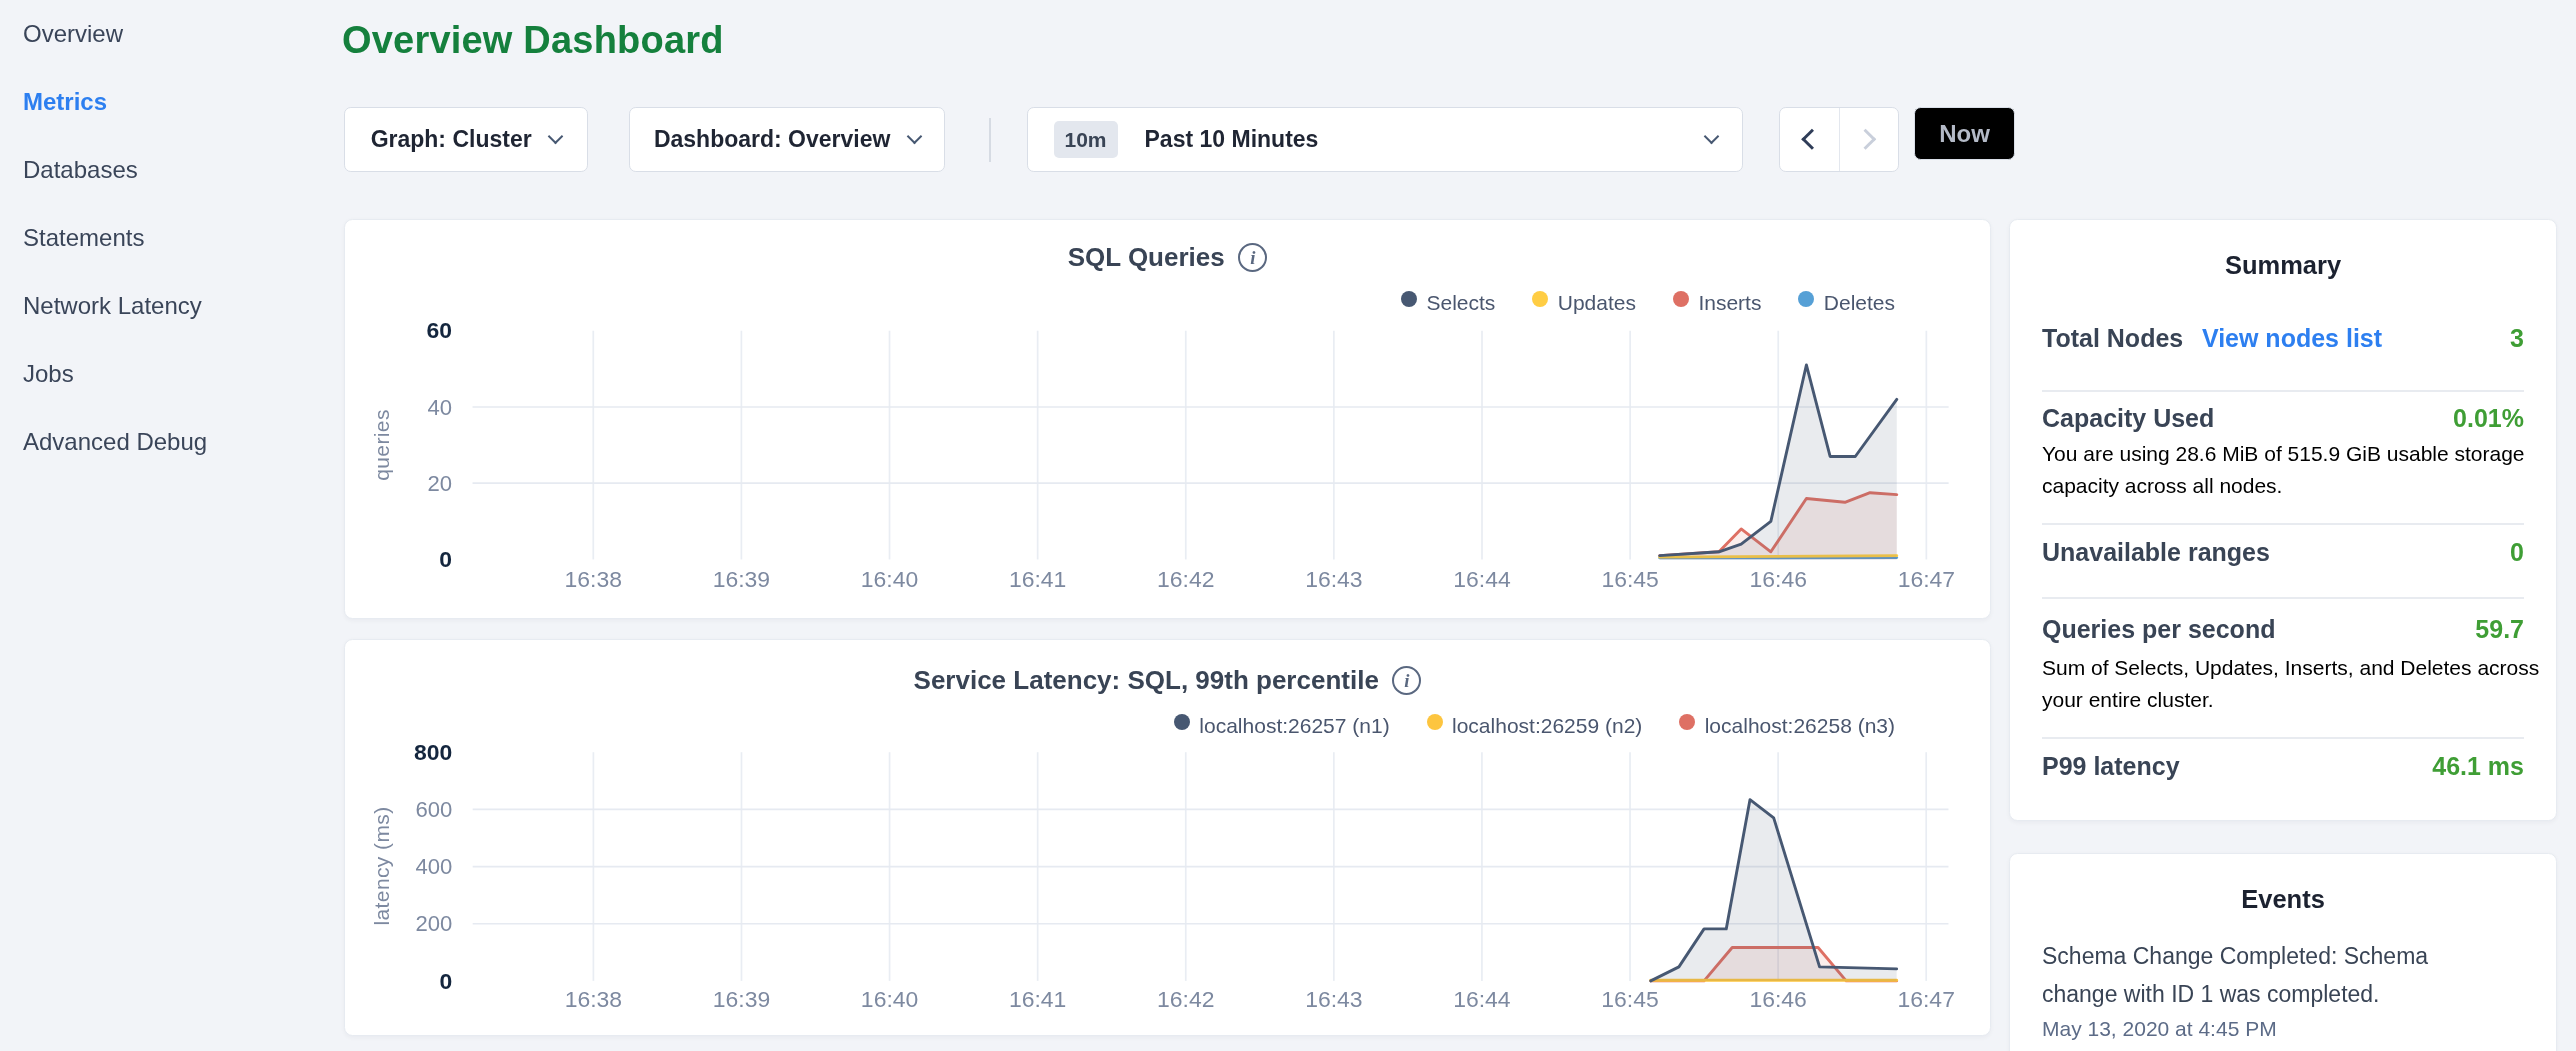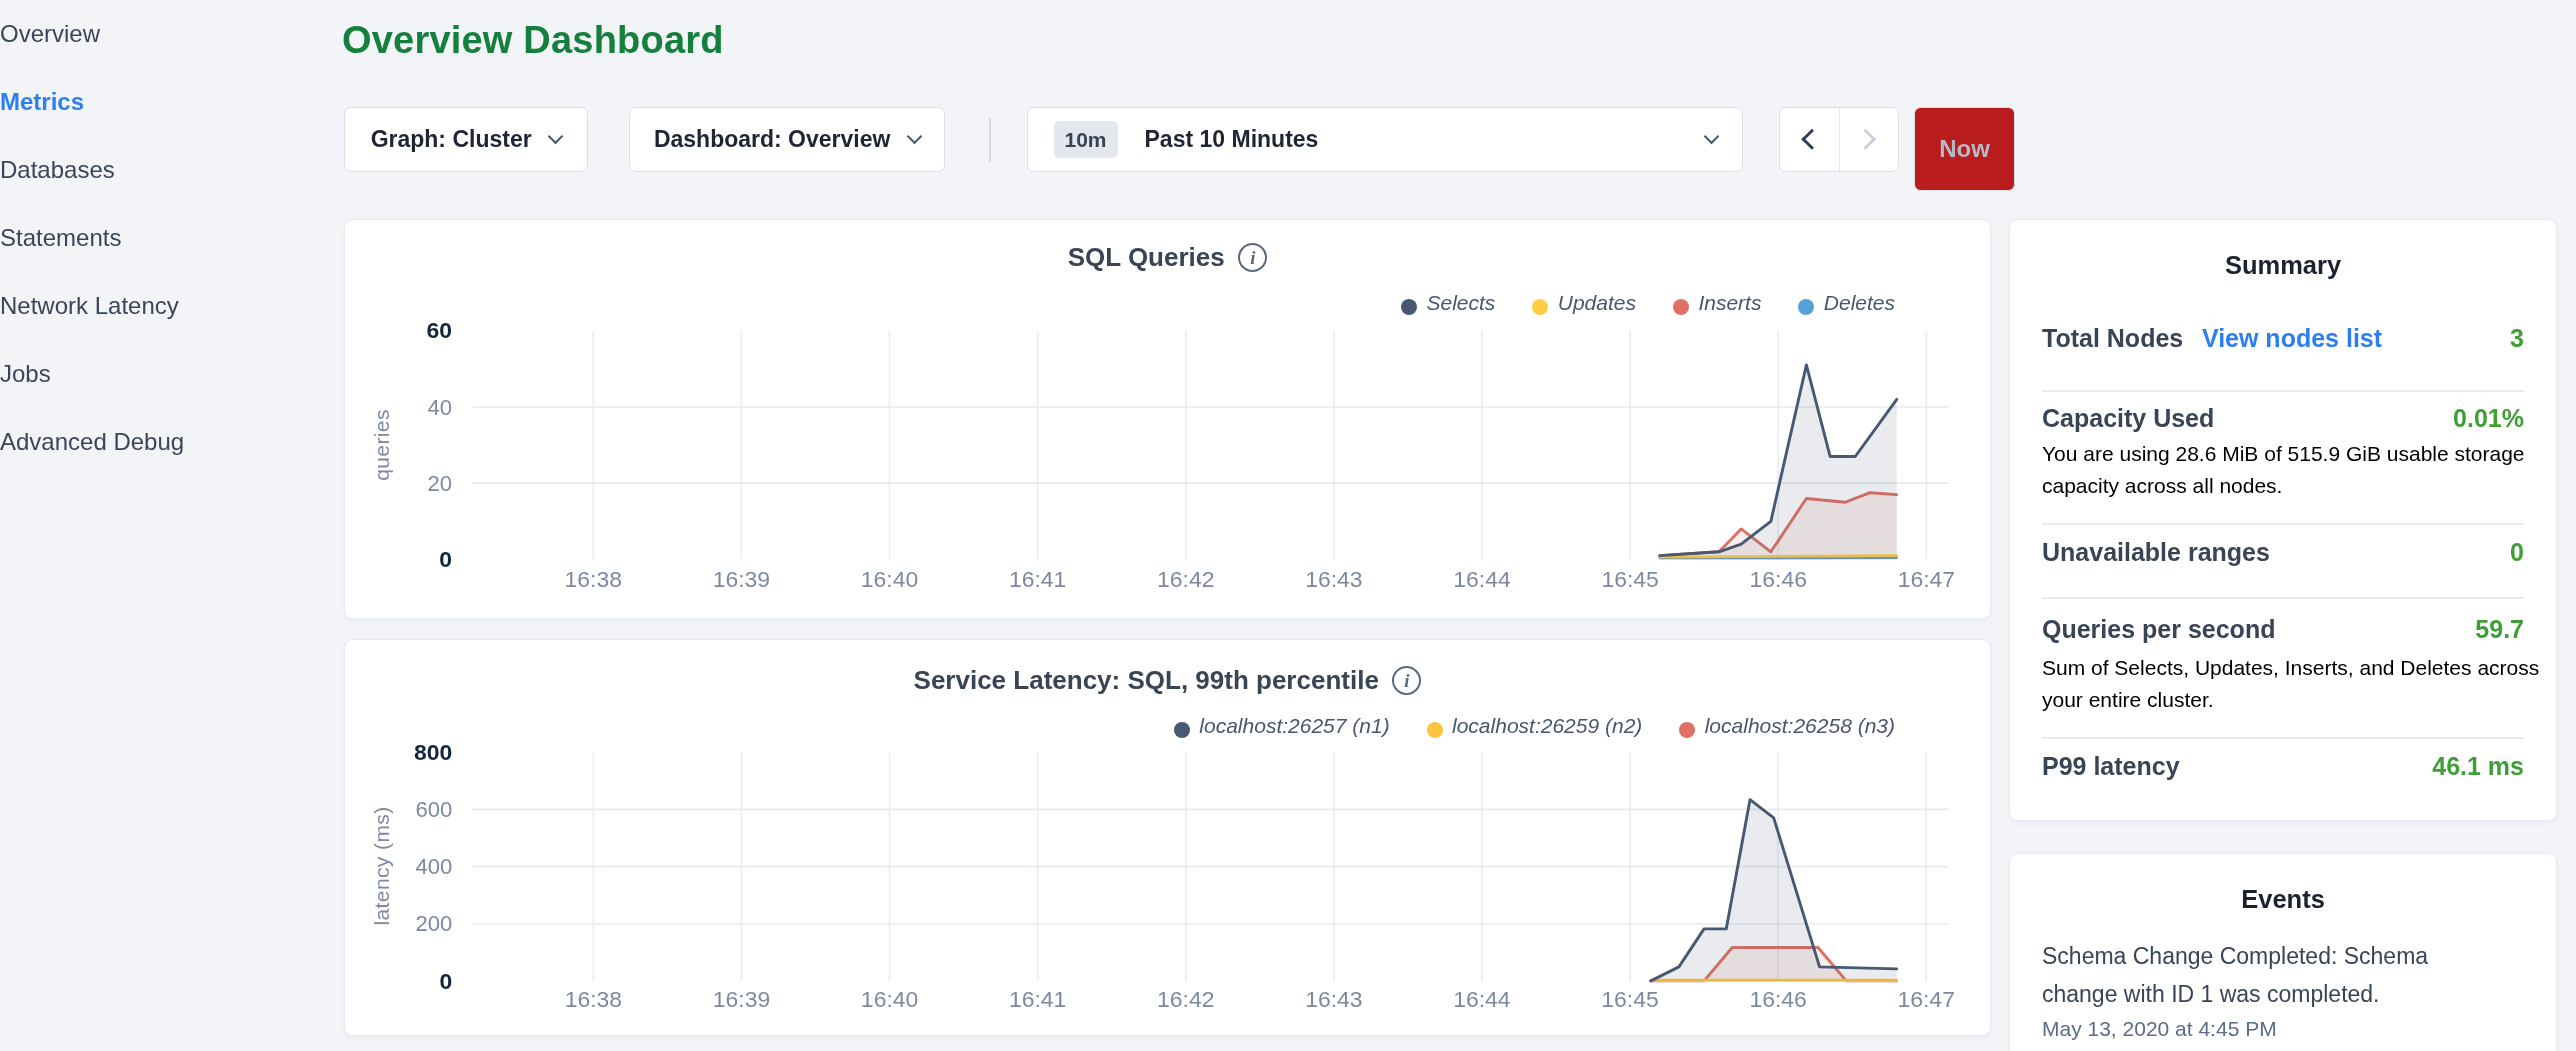--- a/index.html
+++ b/index.html
@@ -5,21 +5,21 @@
   * { box-sizing: border-box; }
   html,body { margin:0; padding:0; }
   body {
     width:2576px; height:1051px; position:relative; overflow:hidden;
     background:#f2f4f8; color:#394455;
     font-family:"Liberation Sans", sans-serif;
   }
   
   #sidebar { position:absolute; left:0; top:0; width:323px; height:100%; }
   #sidebar a {
-    display:flex; align-items:center; height:68px; 
+    display:flex; align-items:center; height:68px; padding-left:23px;
     font-size:24px; font-weight:500; color:#3a4559; text-decoration:none; cursor:pointer;
   }
   #sidebar a.active { color:#2d7ff0; font-weight:700; }
   
   h1#page-title {
     position:absolute; left:342px; top:18.7px; margin:0;
     font-size:38px; font-weight:700; color:#15803d; letter-spacing:0.2px;
   }
   
   .selector {
@@ -42,22 +42,22 @@
   #time-chev { margin-left:auto; }
   #range-arrows {
     position:absolute; left:1779px; top:107px; width:120px; height:65px;
     background:#fff; border:1.7px solid #d9dee7; border-radius:6.8px; display:flex;
   }
   .arrow-half { flex:1; display:flex; align-items:center; justify-content:center; cursor:pointer; }
   .arrow-half:first-child { border-right:1.7px solid #e3e7ee; }
   .chev-left  { width:14.5px; height:14.5px; border-right:3.4px solid #2f3d58; border-bottom:3.4px solid #2f3d58; transform:rotate(135deg); margin-left:6.8px; }
   .chev-right { width:14.5px; height:14.5px; border-right:3.4px solid #c9cfdb; border-bottom:3.4px solid #c9cfdb; transform:rotate(-45deg); margin-right:6.8px; }
   #now-button {
-    position:absolute; left:1914px; top:107px; width:101px; height:84px;
-    background:#b91c1c; border:1.7px solid #dadfe8; border-radius:6.8px;
+    position:absolute; left:1914px; top:107px; width:101px; height:53px;
+    background:#000000; border:1.7px solid #dadfe8; border-radius:6.8px;
     display:flex; align-items:center; justify-content:center;
     font-size:24px; font-weight:700; color:#b4bac7; cursor:default;
   }
   
   .card {
     position:absolute; background:#fff; border:1.7px solid #e7ebf1; border-radius:8.5px;
     box-shadow:0 1.7px 4.3px rgba(25,35,60,.04);
   }
   #chart-card-0 { left:344px; top:219px; width:1647px; height:400px; }
   #chart-card-1 { left:344px; top:639px; width:1647px; height:397px; }
@@ -71,21 +71,21 @@
   }
   #chart-card-1 .chart-title-row { top:25px; }
   .info-icon {
     width:29px; height:29px; border:2.1px solid #5a6880; border-radius:50%;
     color:#5a6880; font-size:18.7px; font-weight:700;
     display:flex; align-items:center; justify-content:center;
     font-family:"Liberation Serif", serif; font-style:italic; cursor:pointer;
   }
   .legend { position:absolute; right:95px; display:flex; gap:37px; align-items:center; font-size:21px; color:#4a566e; }
   #legend-0 { top:71px; } #legend-1 { top:74px; }
-  .legend-item { display:flex; align-items:flex-end; cursor:pointer;font-style:italic; }
+  .legend-item { display:flex; align-items:flex-start; cursor:pointer; }
   .legend-item .dot { width:16px; height:16px; border-radius:50%; display:inline-block; margin-right:9.4px; }
   .ylabel {
     position:absolute; white-space:nowrap; font-size:21px; color:#7d89a0; letter-spacing:0.4px;
     transform:translate(-50%,-50%) rotate(-90deg);
   }
   #ylabel-0 { left:37px; top:225px; } #ylabel-1 { left:37px; top:226px; }
   svg.plot { position:absolute; left:0; top:0; }
   .vgrid { stroke:#e9edf3; stroke-width:2; }
   .hgrid { stroke:#e6eaf1; stroke-width:2; }
   .xtick { fill:#7d89a0; font-size:27px; text-anchor:middle; }

